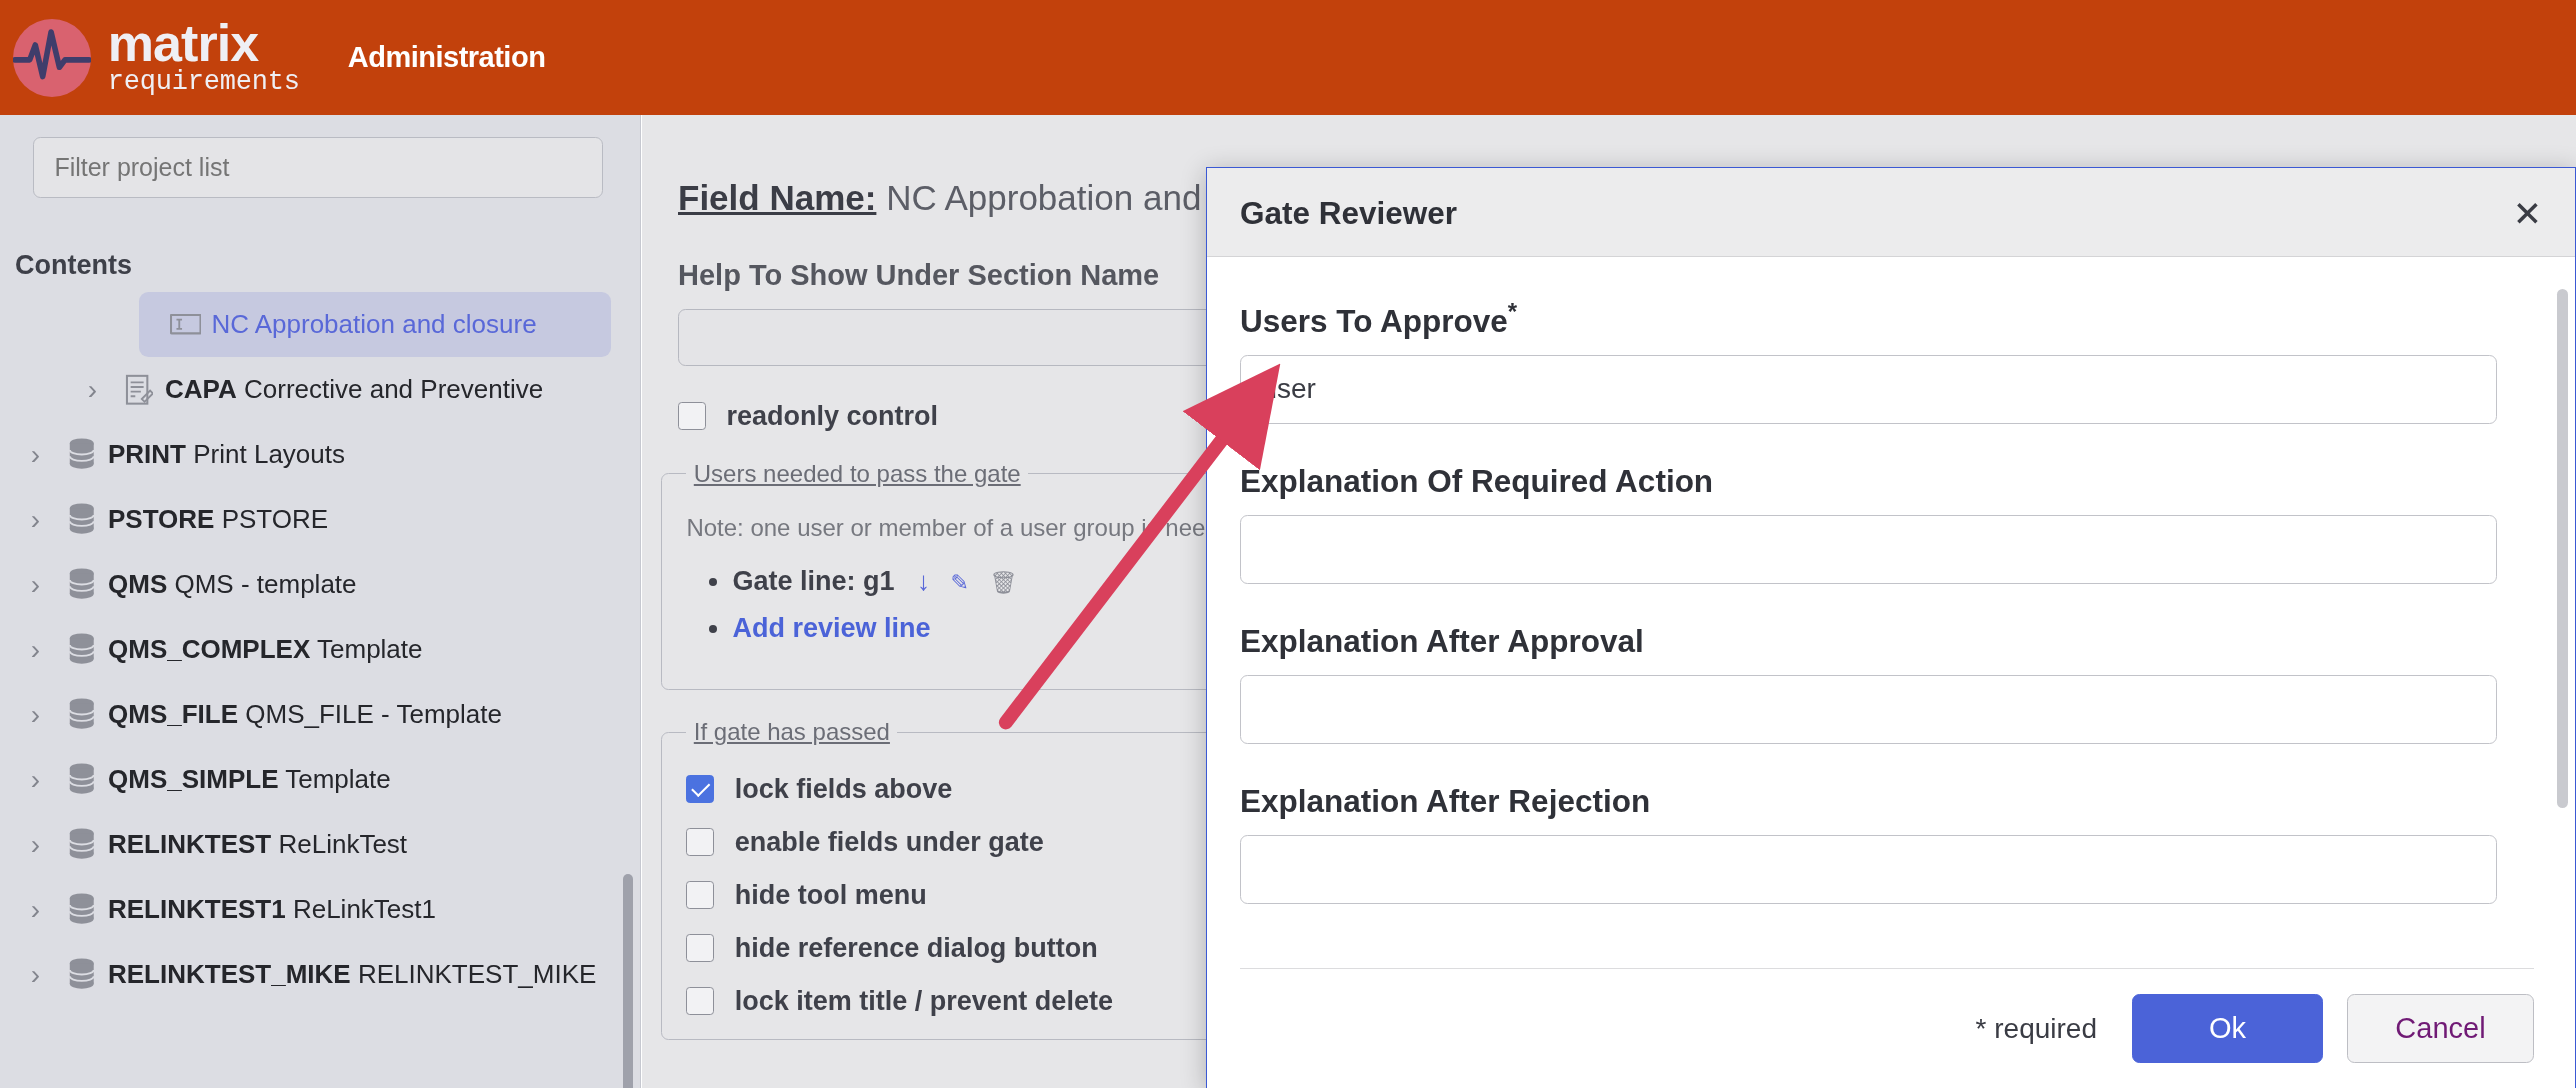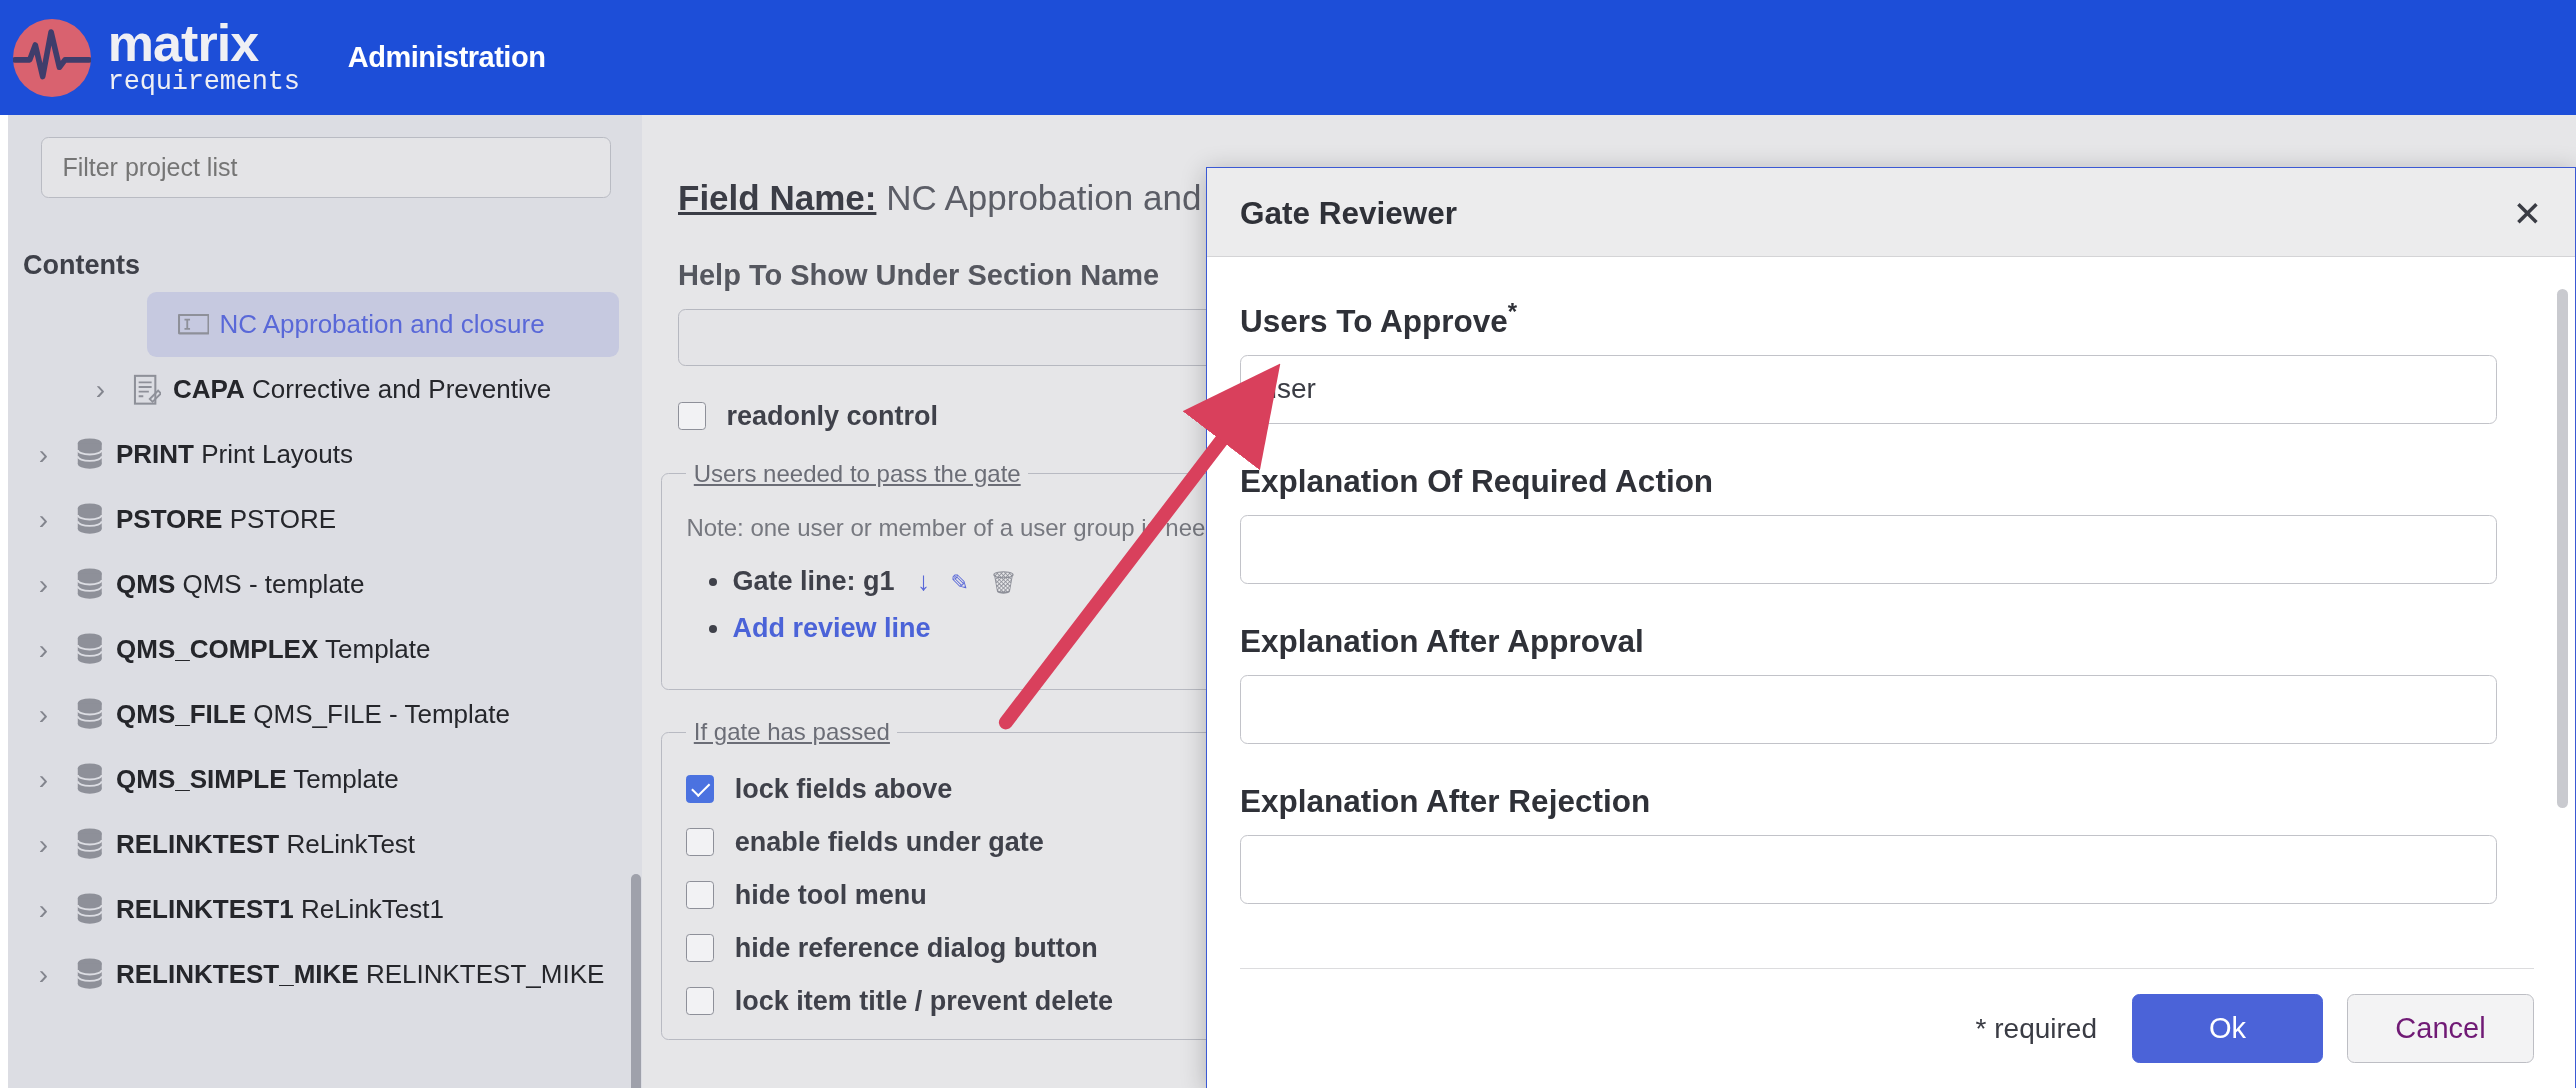--- a/index.html
+++ b/index.html
@@ -7,41 +7,41 @@
     width: 2576px; height: 1089px;
     font-family: "Liberation Sans", sans-serif;
     background: #ffffff;
     overflow: hidden;
   }
   #root { position: relative; width: 2576px; height: 1089px; }
 
   
   .topbar {
     position: absolute; left: 0; top: 0; width: 2576px; height: 115px;
-    background: #1d4ed8;
+    background: #c2410c;
     display: flex; align-items: center;
   }
   .logo-wrap { display: flex; align-items: center; margin-left: 13px; }
   .logo-mark { width: 78px; height: 78px; position: relative; }
   .logo-circle {
     position: absolute; left: 0; top: 0; width: 78px; height: 78px;
     border-radius: 50%; background: #d9626f;
   }
   .logo-pulse { position: absolute; left: 0; top: 0; width: 78px; height: 78px; }
   .logo-text { margin-left: 16.7px; color: #efeff4; line-height: 0.95; }
   .logo-text .l1 { font-size: 52px; font-weight: bold; letter-spacing: -0.9px; display: block; }
   .logo-text .l2 { font-size: 27px; display: block; margin-top: 1.9px; letter-spacing: -0.2px; font-family: Liberation Mono, monospace; }
   .app-title {
     margin-left: 48px; color: #ffffff;
     font-size: 29px; font-weight: bold; letter-spacing: -0.5px;
   }
 
   
   .sidebar {
-    position: absolute; left: 8px; top: 115px; width: 641px; height: 974px;
+    position: absolute; left: 0; top: 115px; width: 641px; height: 974px;
     background: #dcdde3;
     border-right: 0.9px solid #c6c8d0;
     overflow: hidden;
   }
   .filter-input {
     margin: 22px 33px 0 33px; width: 570px; height: 61px;
     background: #e4e4e7; border: 0.9px solid #b9bbc3; border-radius: 7.4px;
     font-size: 25px; color: #8b8d96; padding: 0 20.4px;
     font-family: "Liberation Sans", sans-serif;
     outline: none;

